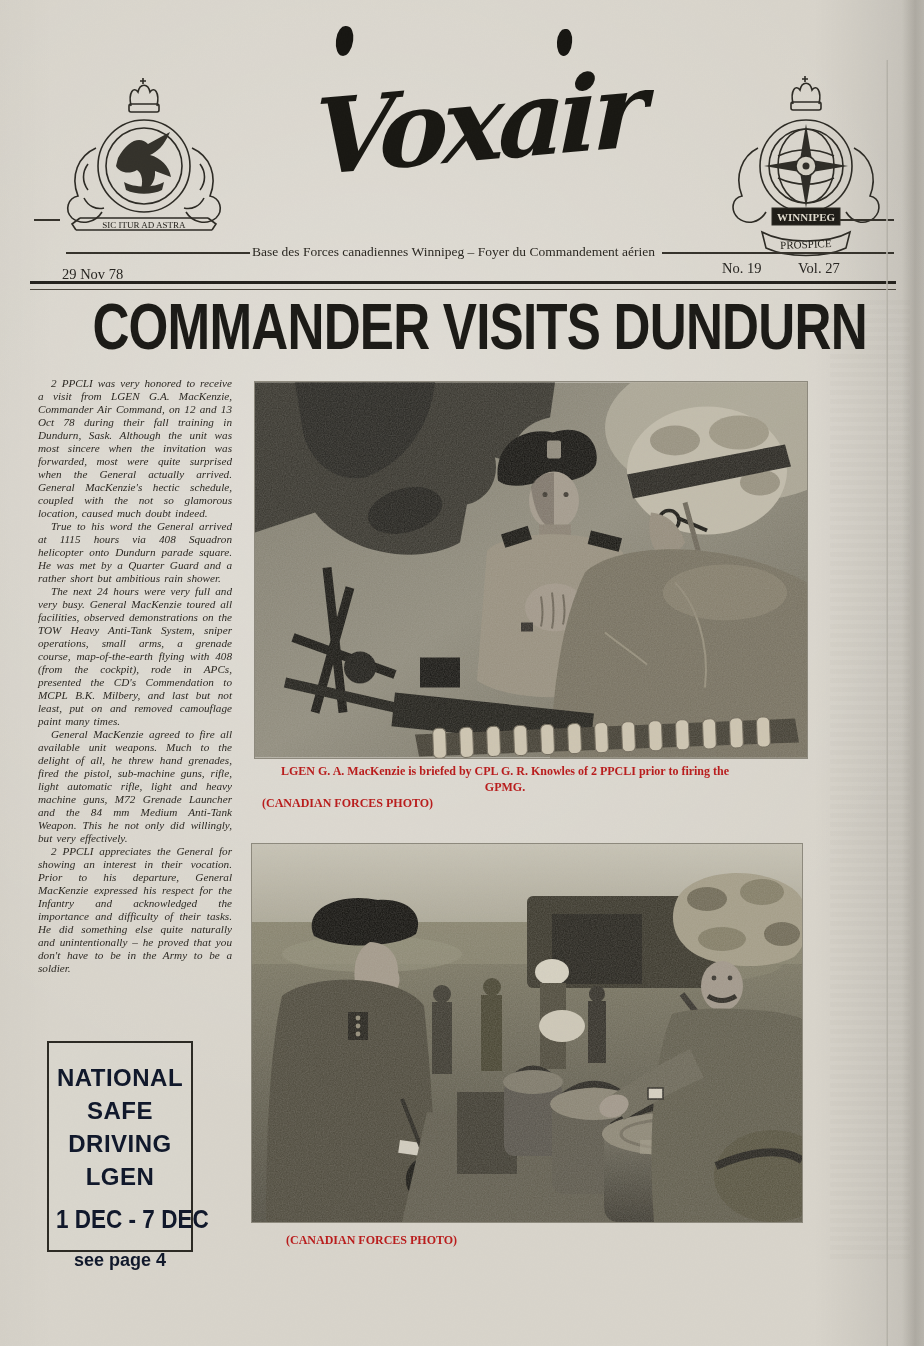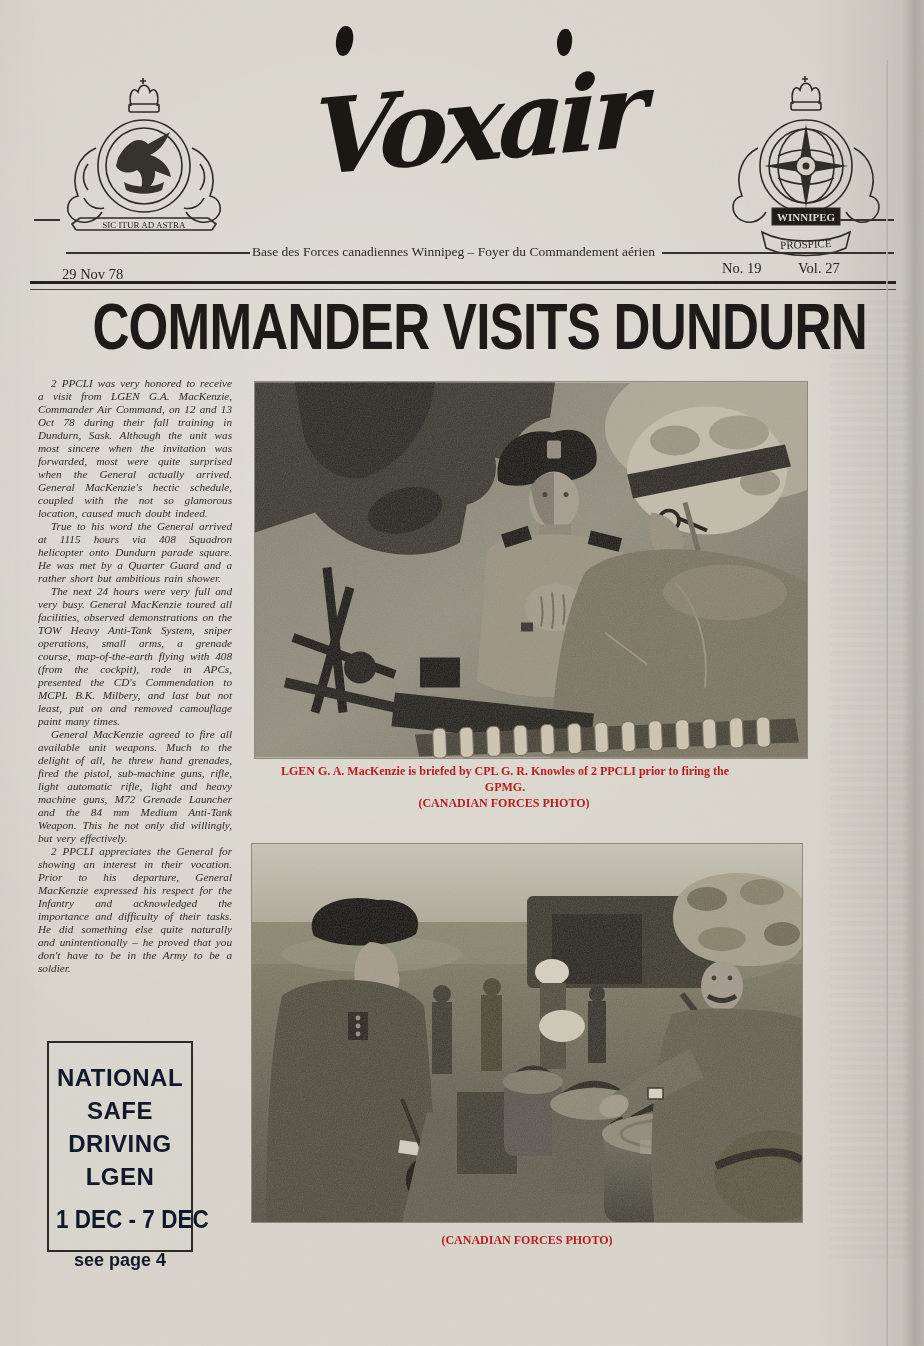--- a/index.html
+++ b/index.html
@@ -52,21 +52,21 @@
   .article p{margin:0;text-indent:13px;word-spacing:1.4px;font-style:italic;}
 
   .photo{position:absolute;box-shadow:0 0 0 1px #8d897d;}
   .photo-1{left:255px;top:382px;}
   .photo-2{left:252px;top:844px;}
 
   .caption{position:absolute;font-size:12px;font-weight:bold;color:#b91c1c;line-height:16px;}
   .cap1{left:262px;top:763px;width:486px;text-align:center;}
   .cap2{left:286px;top:1232px;width:484px;}
   .cap2 .cap-line{text-align:justify;text-align-last:justify;word-spacing:3px;}
-  .credit{text-align:center;padding-right:2px;}
+  .credit{text-align:left;padding-right:2px;}
 
   .promo{position:absolute;left:47px;top:1041px;width:142px;height:207px;
     border:2px solid #2b2923;background:rgba(222,218,209,0.35);
     font-family:"Liberation Sans",sans-serif;font-weight:bold;text-align:center;color:#0f172a;}
   .promo-word{font-size:24px;line-height:33px;letter-spacing:.5px;}
   .promo-words{margin-top:18px;}
   .promo-dates{margin-top:12px;font-size:25px;white-space:nowrap;transform:scaleX(0.9);transform-origin:center;}
   .promo-note{margin-top:16px;font-size:18px;}
 
   .grain-cover{position:absolute;inset:0;pointer-events:none;opacity:.45;}

